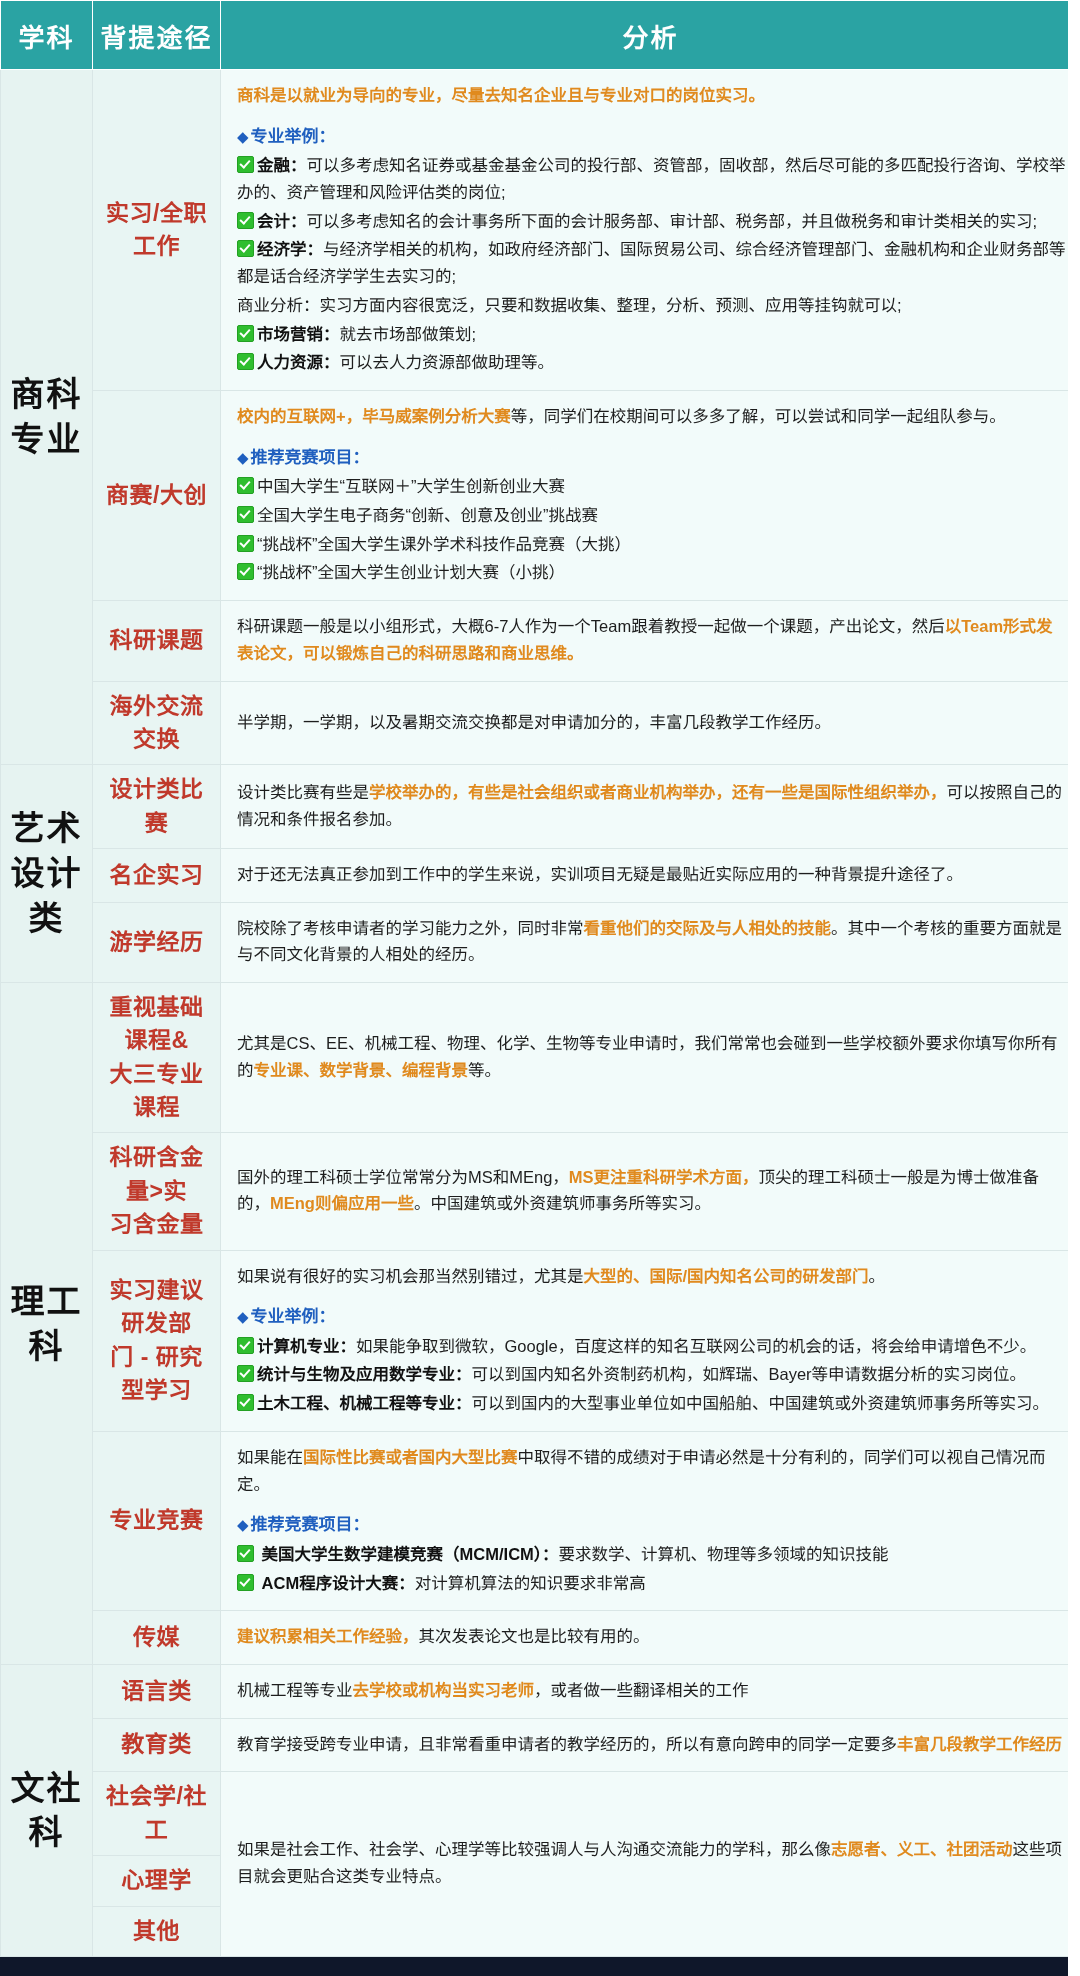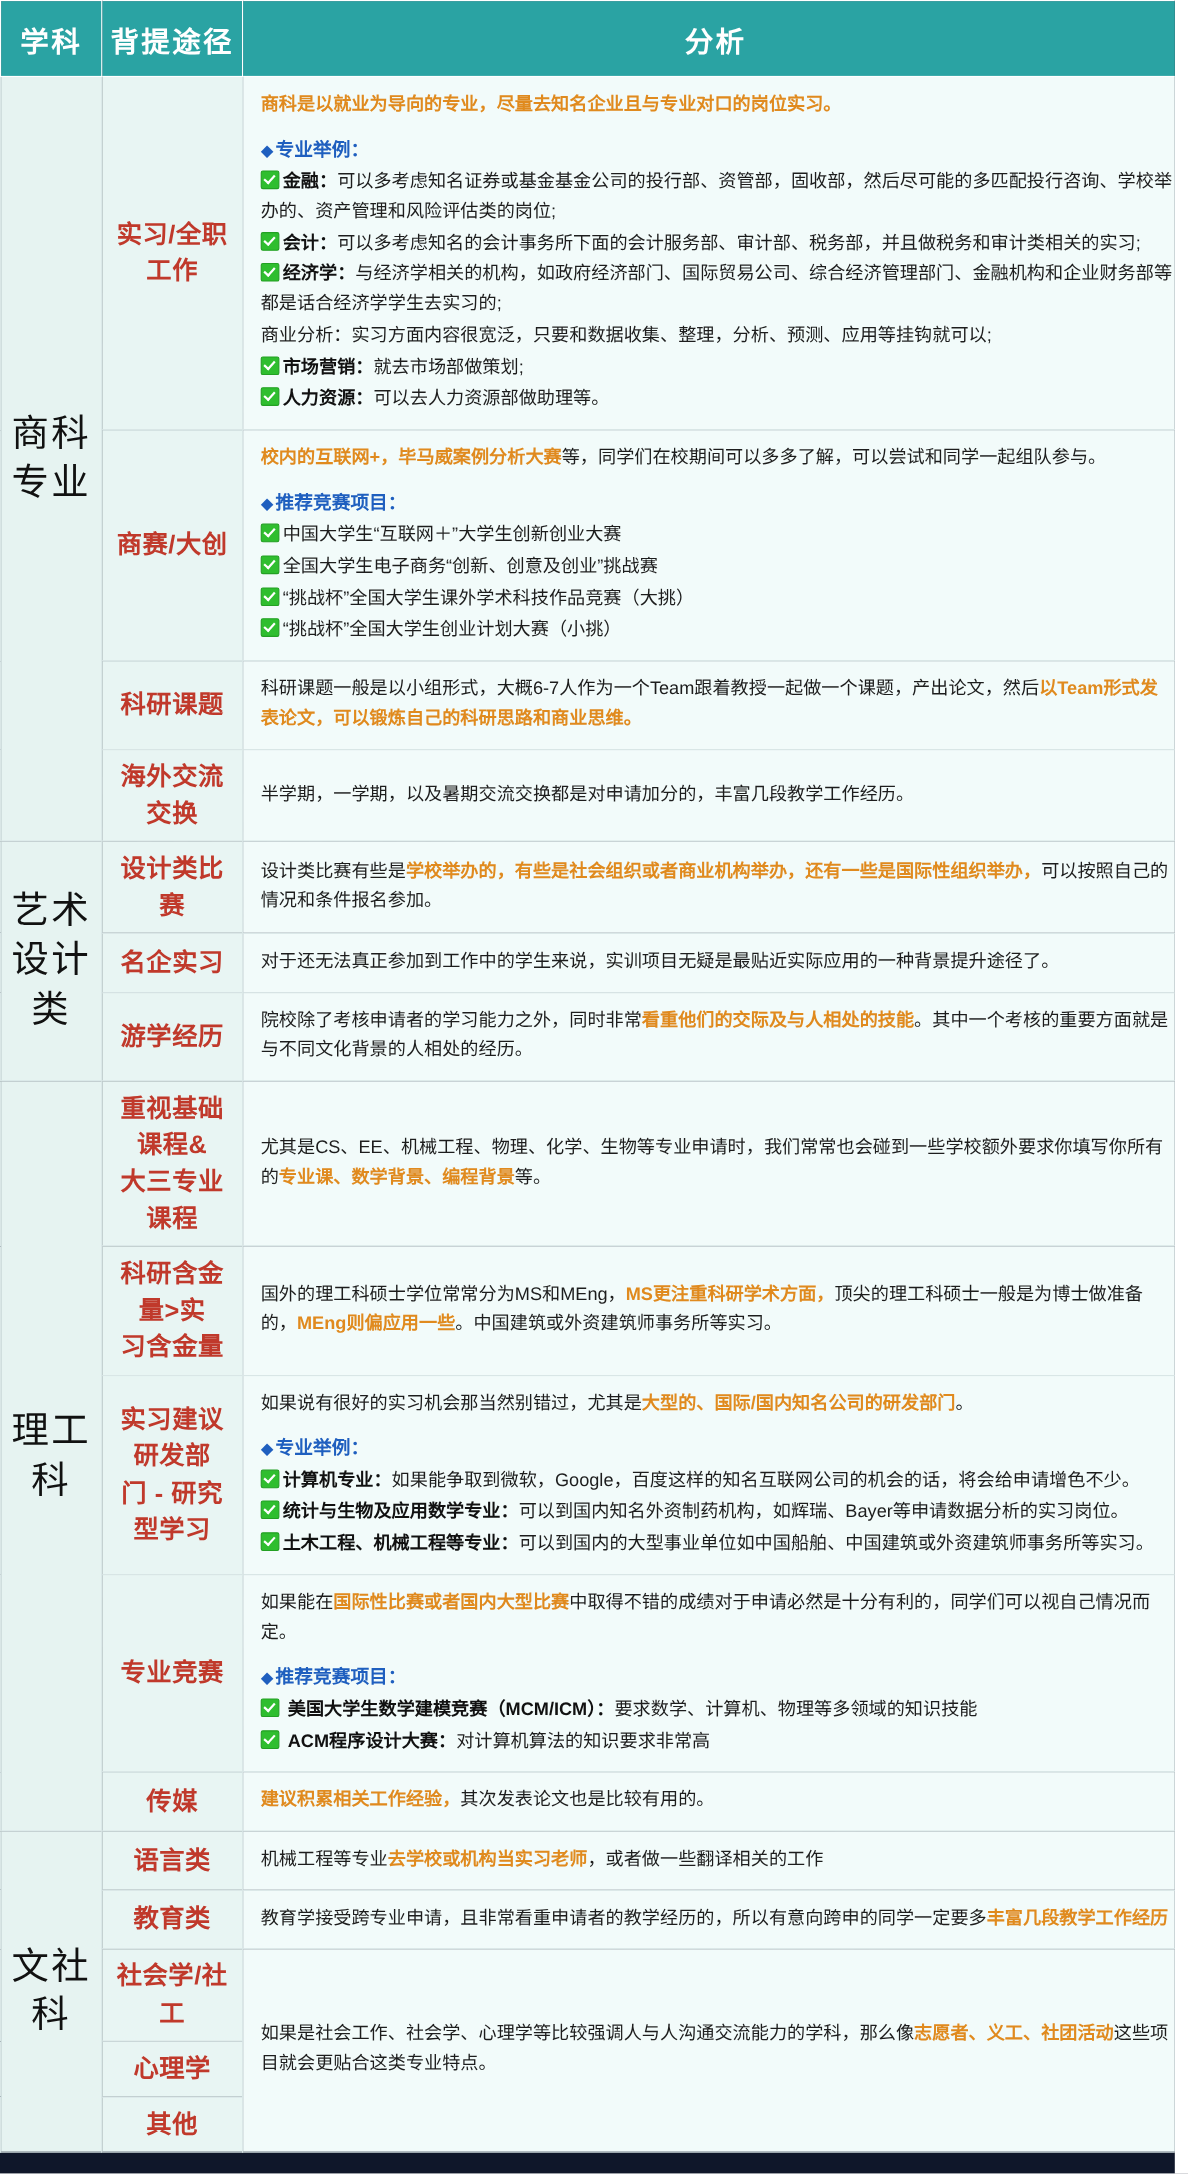--- a/index.html
+++ b/index.html
@@ -74,21 +74,21 @@
   td {
     border: 1px solid #d9e6e6;
     vertical-align: middle;
     background: #f3fbfa;
   }
 
   td.subject {
     background: #e6f3f1;
     text-align: center;
     font-size: 34px;
-    font-weight: normal;
+    font-weight: bold;
     color: #111111;
     line-height: 1.32;
     letter-spacing: 2px;
     padding: 6px 2px;
   }
 
   td.path {
     background: #e8f5f3;
     text-align: center;
     font-size: 23px;

